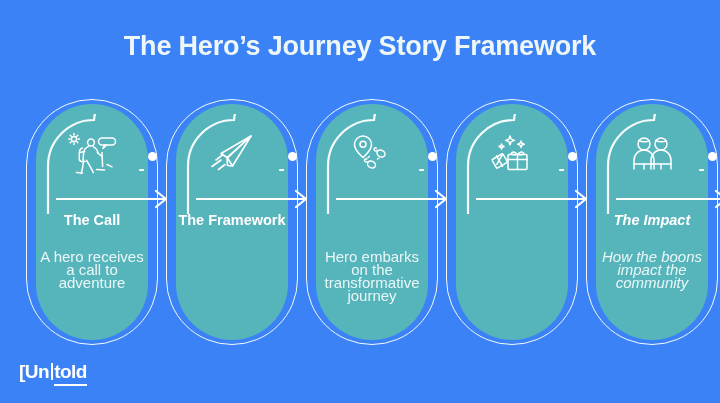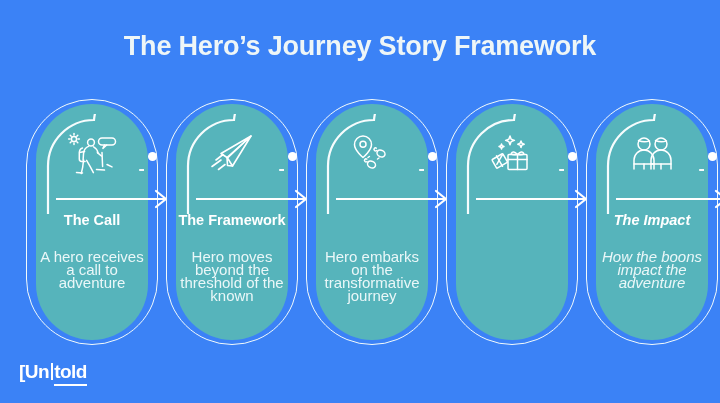--- a/index.html
+++ b/index.html
@@ -260,21 +260,20 @@
           <path d="M44 3 L14 20.5 L20 24.5 L44 3 Z"></path>
           <path d="M44 3 L25.5 33 L20.5 25 L44 3 Z"></path>
           <path d="M20 24.5 L20.5 32.5 L25.5 33"></path>
           <path d="M9 27 L16 21.5"></path>
           <path d="M5 33.5 L14 27"></path>
           <path d="M11.5 36.5 L18 31.5"></path>
         </svg>
       </div>
 
       <div class="stage-title">The Framework</div>
-      <div class="stage-desc">Hero moves beyond the threshold of the known</div>
     </div>
 
     <div class="stage" style="left:316px;">
       <div class="outline-pill"></div>
       <div class="fill-pill"></div>
 
       <svg class="icon-arc" viewBox="0 0 100 100">
         <path d="M 96 56 A 46 46 0 1 0 50 6 A 46 46 0 0 0 4 52 L 4 100" fill="none" stroke="#f6fcfd" stroke-width="2.2" stroke-linecap="round"></path>
       </svg>
 
@@ -367,21 +366,21 @@
 
           <circle cx="32" cy="9" r="6"></circle>
           <path d="M26.5 5.5 q5.5 2.5 11 0.4"></path>
           <path d="M22 34 l0 -9 a10 10 0 0 1 20 0 l0 9"></path>
           <line x1="22" y1="29" x2="42" y2="29"></line>
           <line x1="32" y1="29" x2="32" y2="34"></line>
         </svg>
       </div>
 
       <div class="stage-title">The Impact</div>
-      <div class="stage-desc">How the boons impact the adventure</div>
+      <div class="stage-desc">How the boons impact the community</div>
     </div>
 
   </div>
 
   <div class="logo">
     <span class="bracket">[</span>
     <span class="un">Un</span>
     <span class="divider"></span>
     <span class="told">told</span>
   </div>

